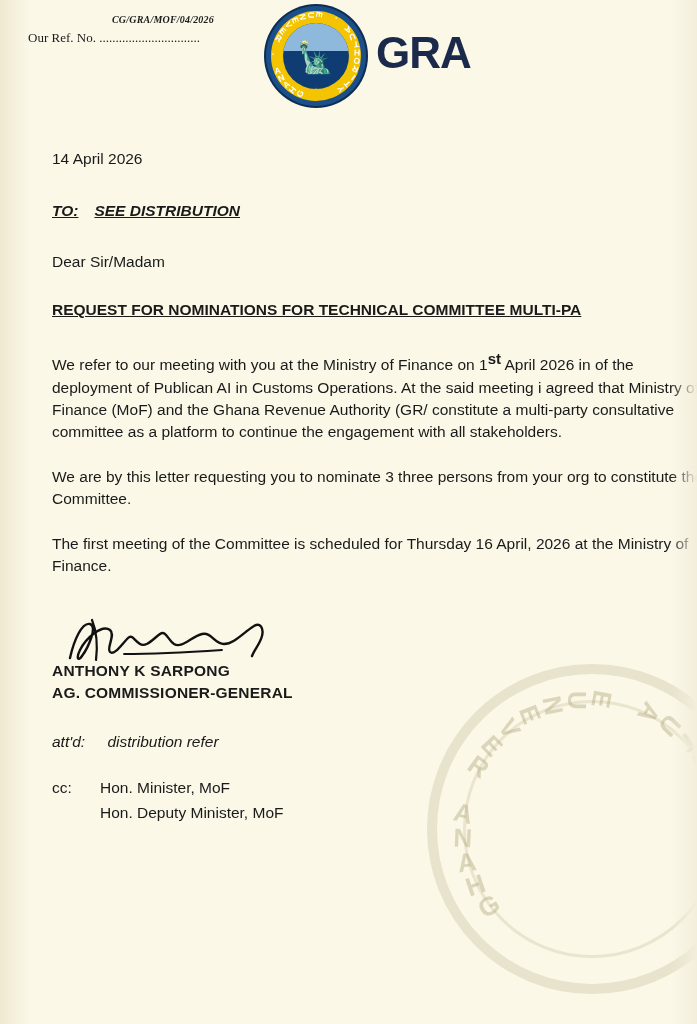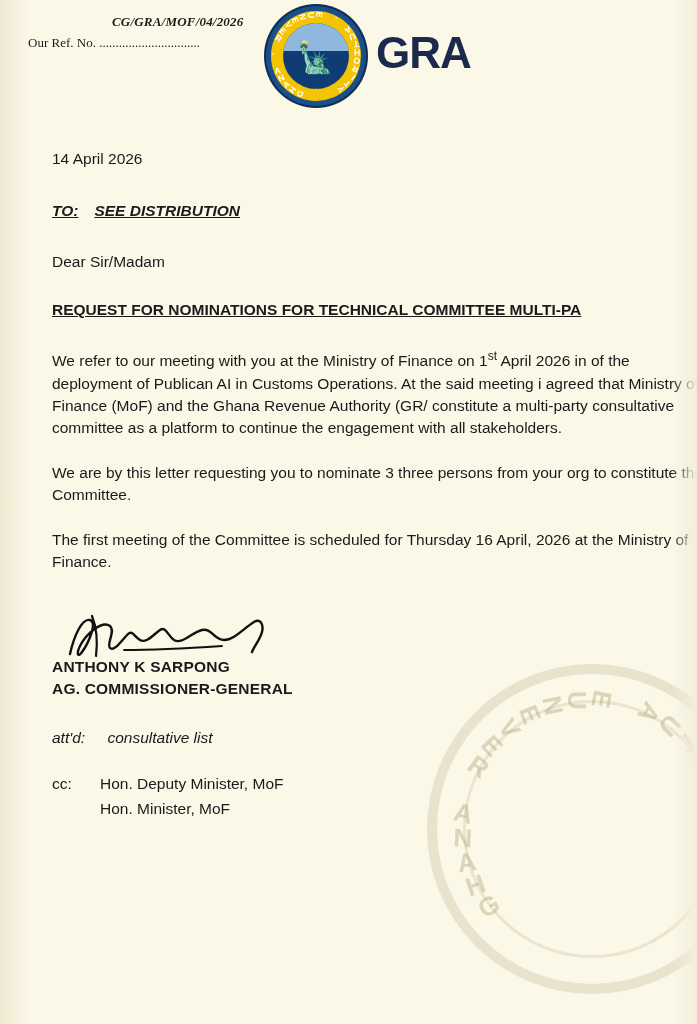--- a/index.html
+++ b/index.html
@@ -80,21 +80,21 @@
     left: 28px;
     top: 14px;
     font-family: "Liberation Serif", serif;
     font-size: 13px;
     color: #1b1b1b;
   }
   .ref-code {
     margin-left: 84px;
     font-style: italic;
     font-weight: bold;
-    font-size: 13px;
+    font-size: 10px;
     letter-spacing: 0.2px;
     margin-bottom: 5px;
   }
   .ref-line {
     margin: 1px 0 0 0;
     white-space: nowrap;
   }
 
   
   .logo-wrap {
@@ -206,21 +206,21 @@
     font-size: 15.5px;
     text-decoration: underline;
     margin-bottom: 26px;
     white-space: nowrap;
   }
   .para {
     margin-bottom: 22px;
     font-size: 15.5px;
     width: 660px;
   }
-  .para sup { font-size: 12px; vertical-align: super; }
+  .para sup { font-size: 15px; vertical-align: super; font-weight: bold; }
 
   
   .sig-area { margin-top: 42px; }
   .signature {
     position: relative;
     height: 44px;
     width: 240px;
     margin-bottom: -4px;
     color: #111;
   }
@@ -353,25 +353,25 @@
           <path d="M30 6 C34 16, 36 30, 34 46" stroke="#111" stroke-width="2.2" stroke-linecap="round" fill="none"></path>
           <path d="M62 40 C86 40, 130 38, 160 36" stroke="#111" stroke-width="1.8" stroke-linecap="round" fill="none"></path>
         </svg>
       </div>
       <div class="sig-name">ANTHONY K SARPONG</div>
       <div class="sig-title">AG. COMMISSIONER-GENERAL</div>
     </div>
 
     <div class="attd">
       <span class="label">att'd:</span>
-      <span>consultative list</span>
+      <span>distribution refer</span>
     </div>
 
     <div class="cc-block">
       <div class="cc-label">cc:</div>
       <div class="cc-list">
+        <div>Hon. Minister, MoF</div>
         <div>Hon. Deputy Minister, MoF</div>
-        <div>Hon. Minister, MoF</div>
       </div>
     </div>
 
   </div>
 </div>
 
 </body></html>

